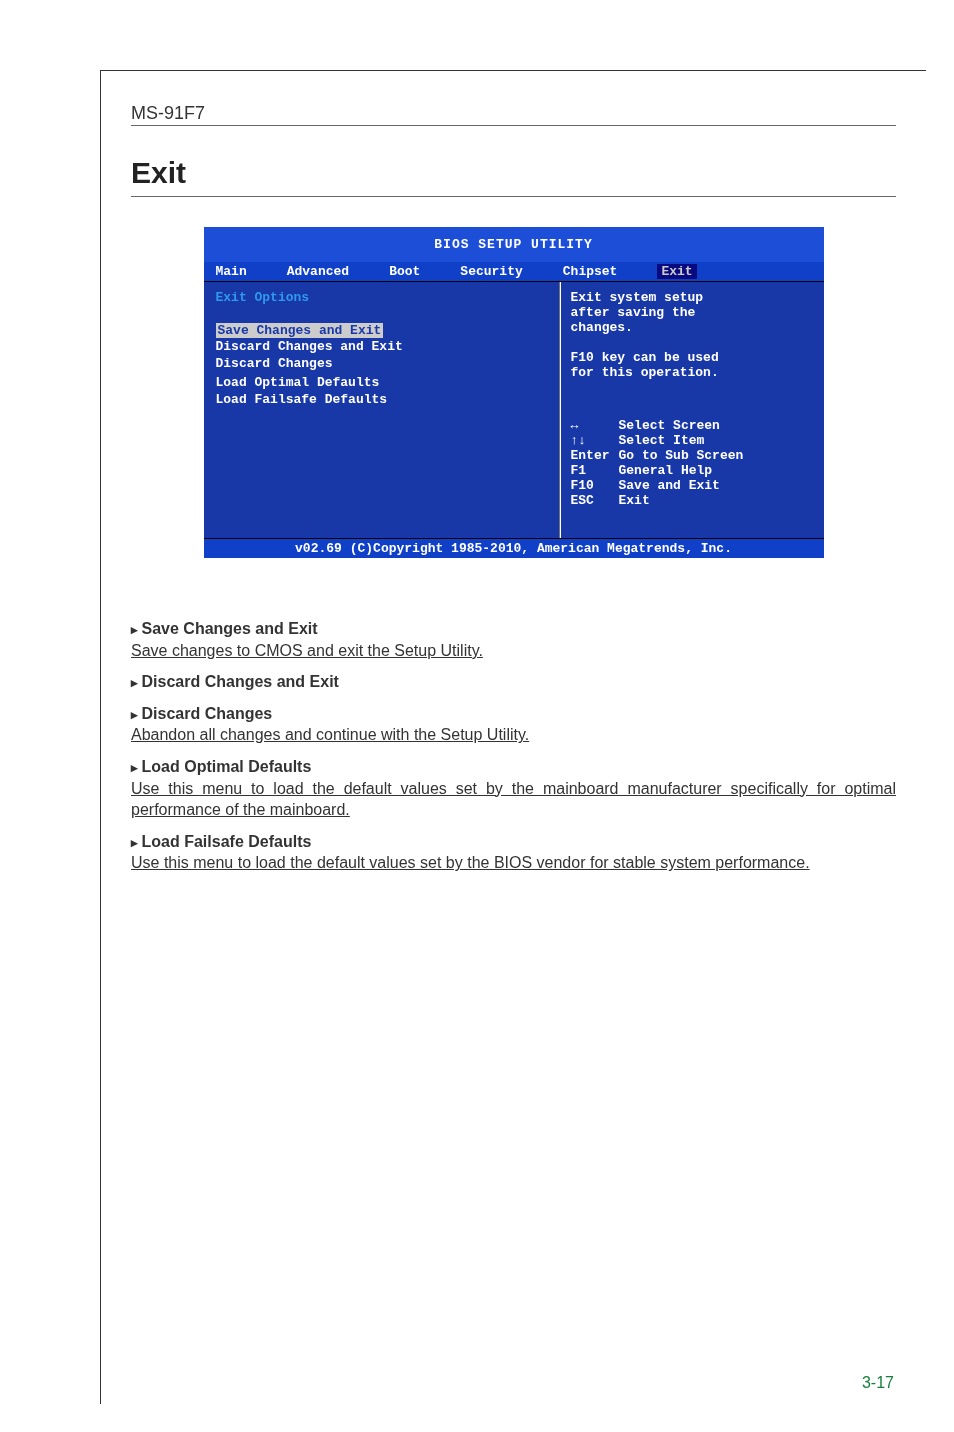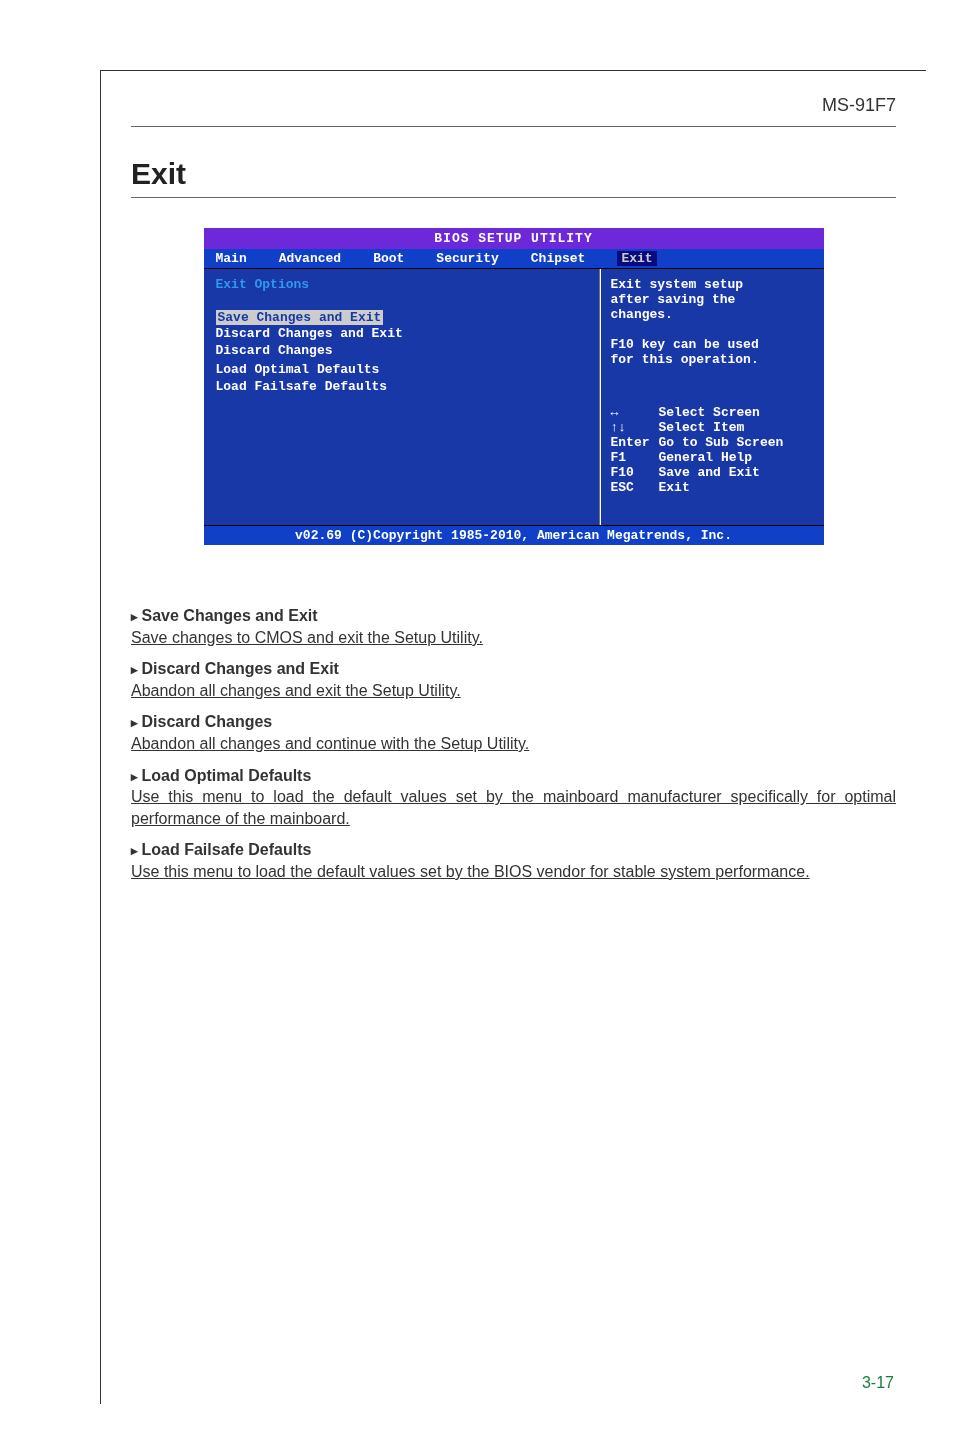--- a/index.html
+++ b/index.html
@@ -19,25 +19,26 @@
       top: 70px;
       left: 100px;
       right: 28px;
       bottom: 28px;
       border: 1px solid #333;
       border-bottom: none;
       border-right: none;
       padding: 24px 30px 0 30px;
     }
     .header-text {
-      text-align: right;
+      text-align: left;
       font-size: 18px;
       color: #333;
-      padding-bottom: 10px;
+      padding-bottom: 1px;
       border-bottom: 1px solid #666;
+      margin-top: 8px;
     }
     .content-wrap {
       padding: 30px 0 0 0;
     }
     .exit-heading {
       font-size: 30px;
       font-weight: bold;
       color: #222;
       padding-bottom: 6px;
       border-bottom: 1px solid #666;
@@ -46,30 +47,30 @@
     .bios-box {
       width: 620px;
       margin: 0 auto 60px auto;
       font-family: "Courier New", monospace;
       font-size: 13px;
       font-weight: bold;
     }
     .bios-title {
       text-align: center;
       color: #fff;
-      background: #6d28d9;
-      padding: 3px 0;
+      background: #1d4ed8;
+      padding: 10px 0;
       letter-spacing: 1px;
     }
     .bios-tabs {
       background: #1040c8;
       color: #fff;
       display: flex;
       padding: 2px 12px;
-      gap: 0;
+      gap: 8px;
     }
     .bios-tab {
       padding: 0 18px 0 0;
       margin-right: 14px;
     }
     .bios-tab.sel {
       background: #0a0a80;
       color: #ccc;
       padding: 0 4px;
     }
@@ -93,21 +94,21 @@
       color: #fff;
       padding: 1px 0;
     }
     .bios-left .item.hl {
       background: #ccc;
       color: #1838a8;
       display: inline-block;
       padding: 0 2px;
     }
     .bios-right {
-      width: 224px;
+      width: 264px;
       background: #1838a8;
       color: #3098f0;
       padding: 8px 10px 10px 10px;
       border-left: 1px solid #fff;
       position: relative;
     }
     .help-top {
       color: #fff;
       margin-bottom: 4px;
     }
@@ -216,21 +217,20 @@
         </div>
       </div>
       <div class="bios-footer">v02.69 (C)Copyright 1985-2010, American Megatrends, Inc.</div>
     </div>
 
     <div class="doc-section">
       <div class="doc-h">Save Changes and Exit</div>
       <div class="doc-p">Save changes to CMOS and exit the Setup Utility.</div>
 
       <div class="doc-h">Discard Changes and Exit</div>
-      <div class="doc-p">Abandon all changes and exit the Setup Utility.</div>
 
       <div class="doc-h">Discard Changes</div>
       <div class="doc-p">Abandon all changes and continue with the Setup Utility.</div>
 
       <div class="doc-h">Load Optimal Defaults</div>
       <div class="doc-p">Use this menu to load the default values set by the mainboard manufacturer specifically for optimal performance of the mainboard.</div>
 
       <div class="doc-h">Load Failsafe Defaults</div>
       <div class="doc-p">Use this menu to load the default values set by the BIOS vendor for stable system performance.</div>
     </div>

